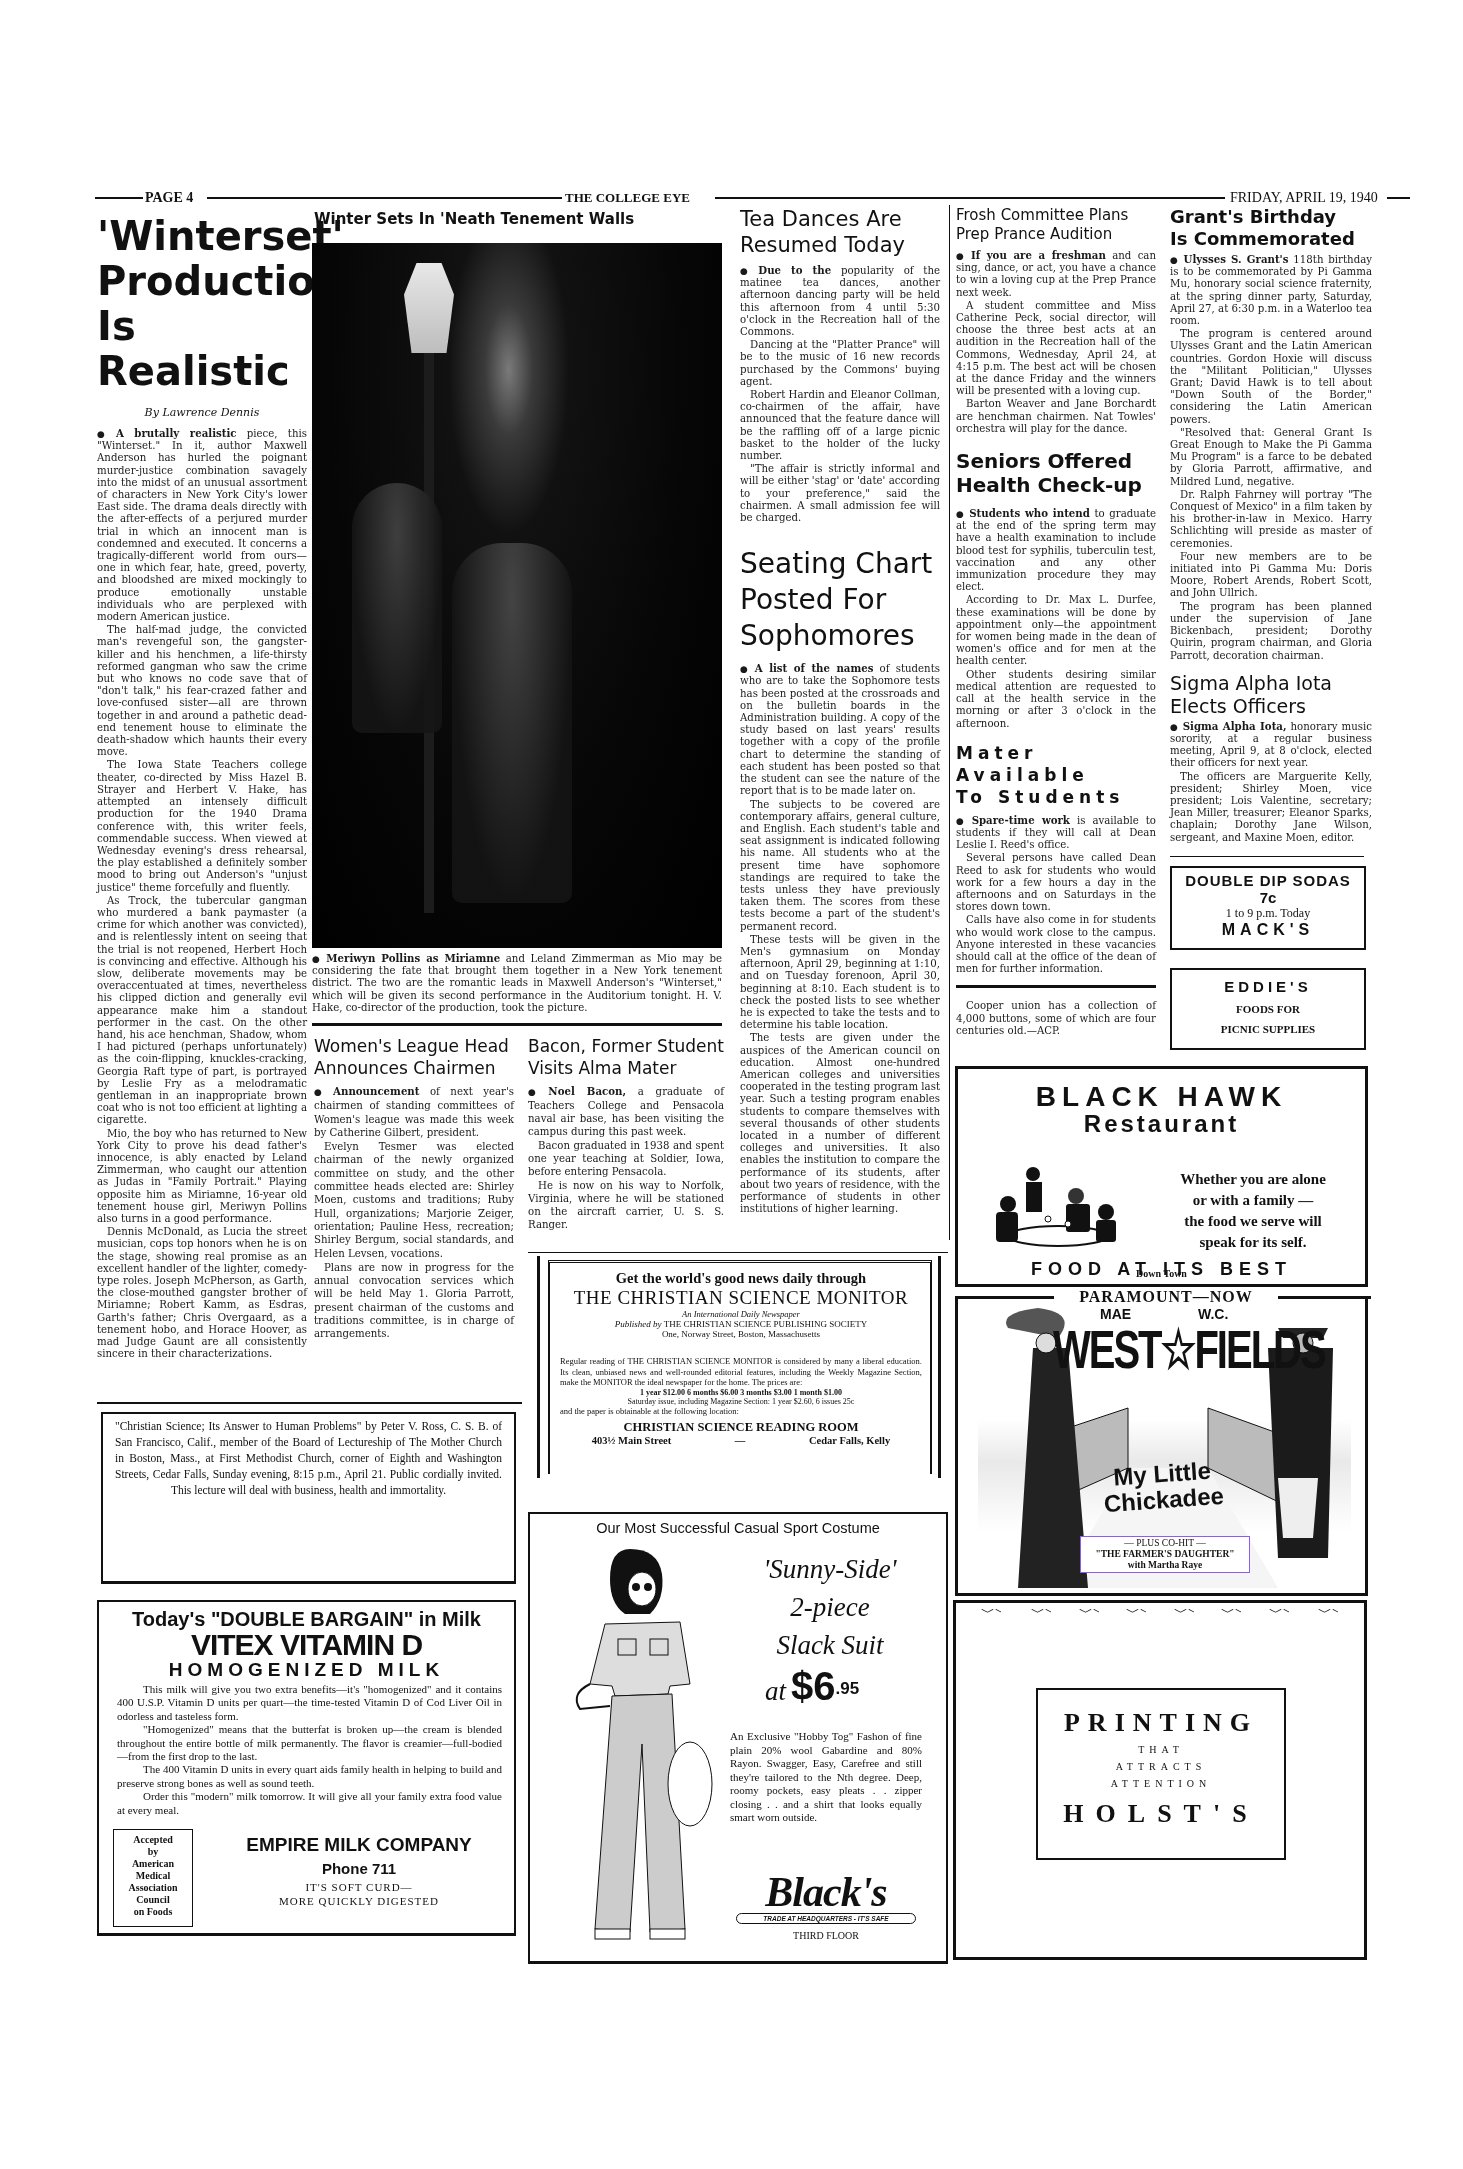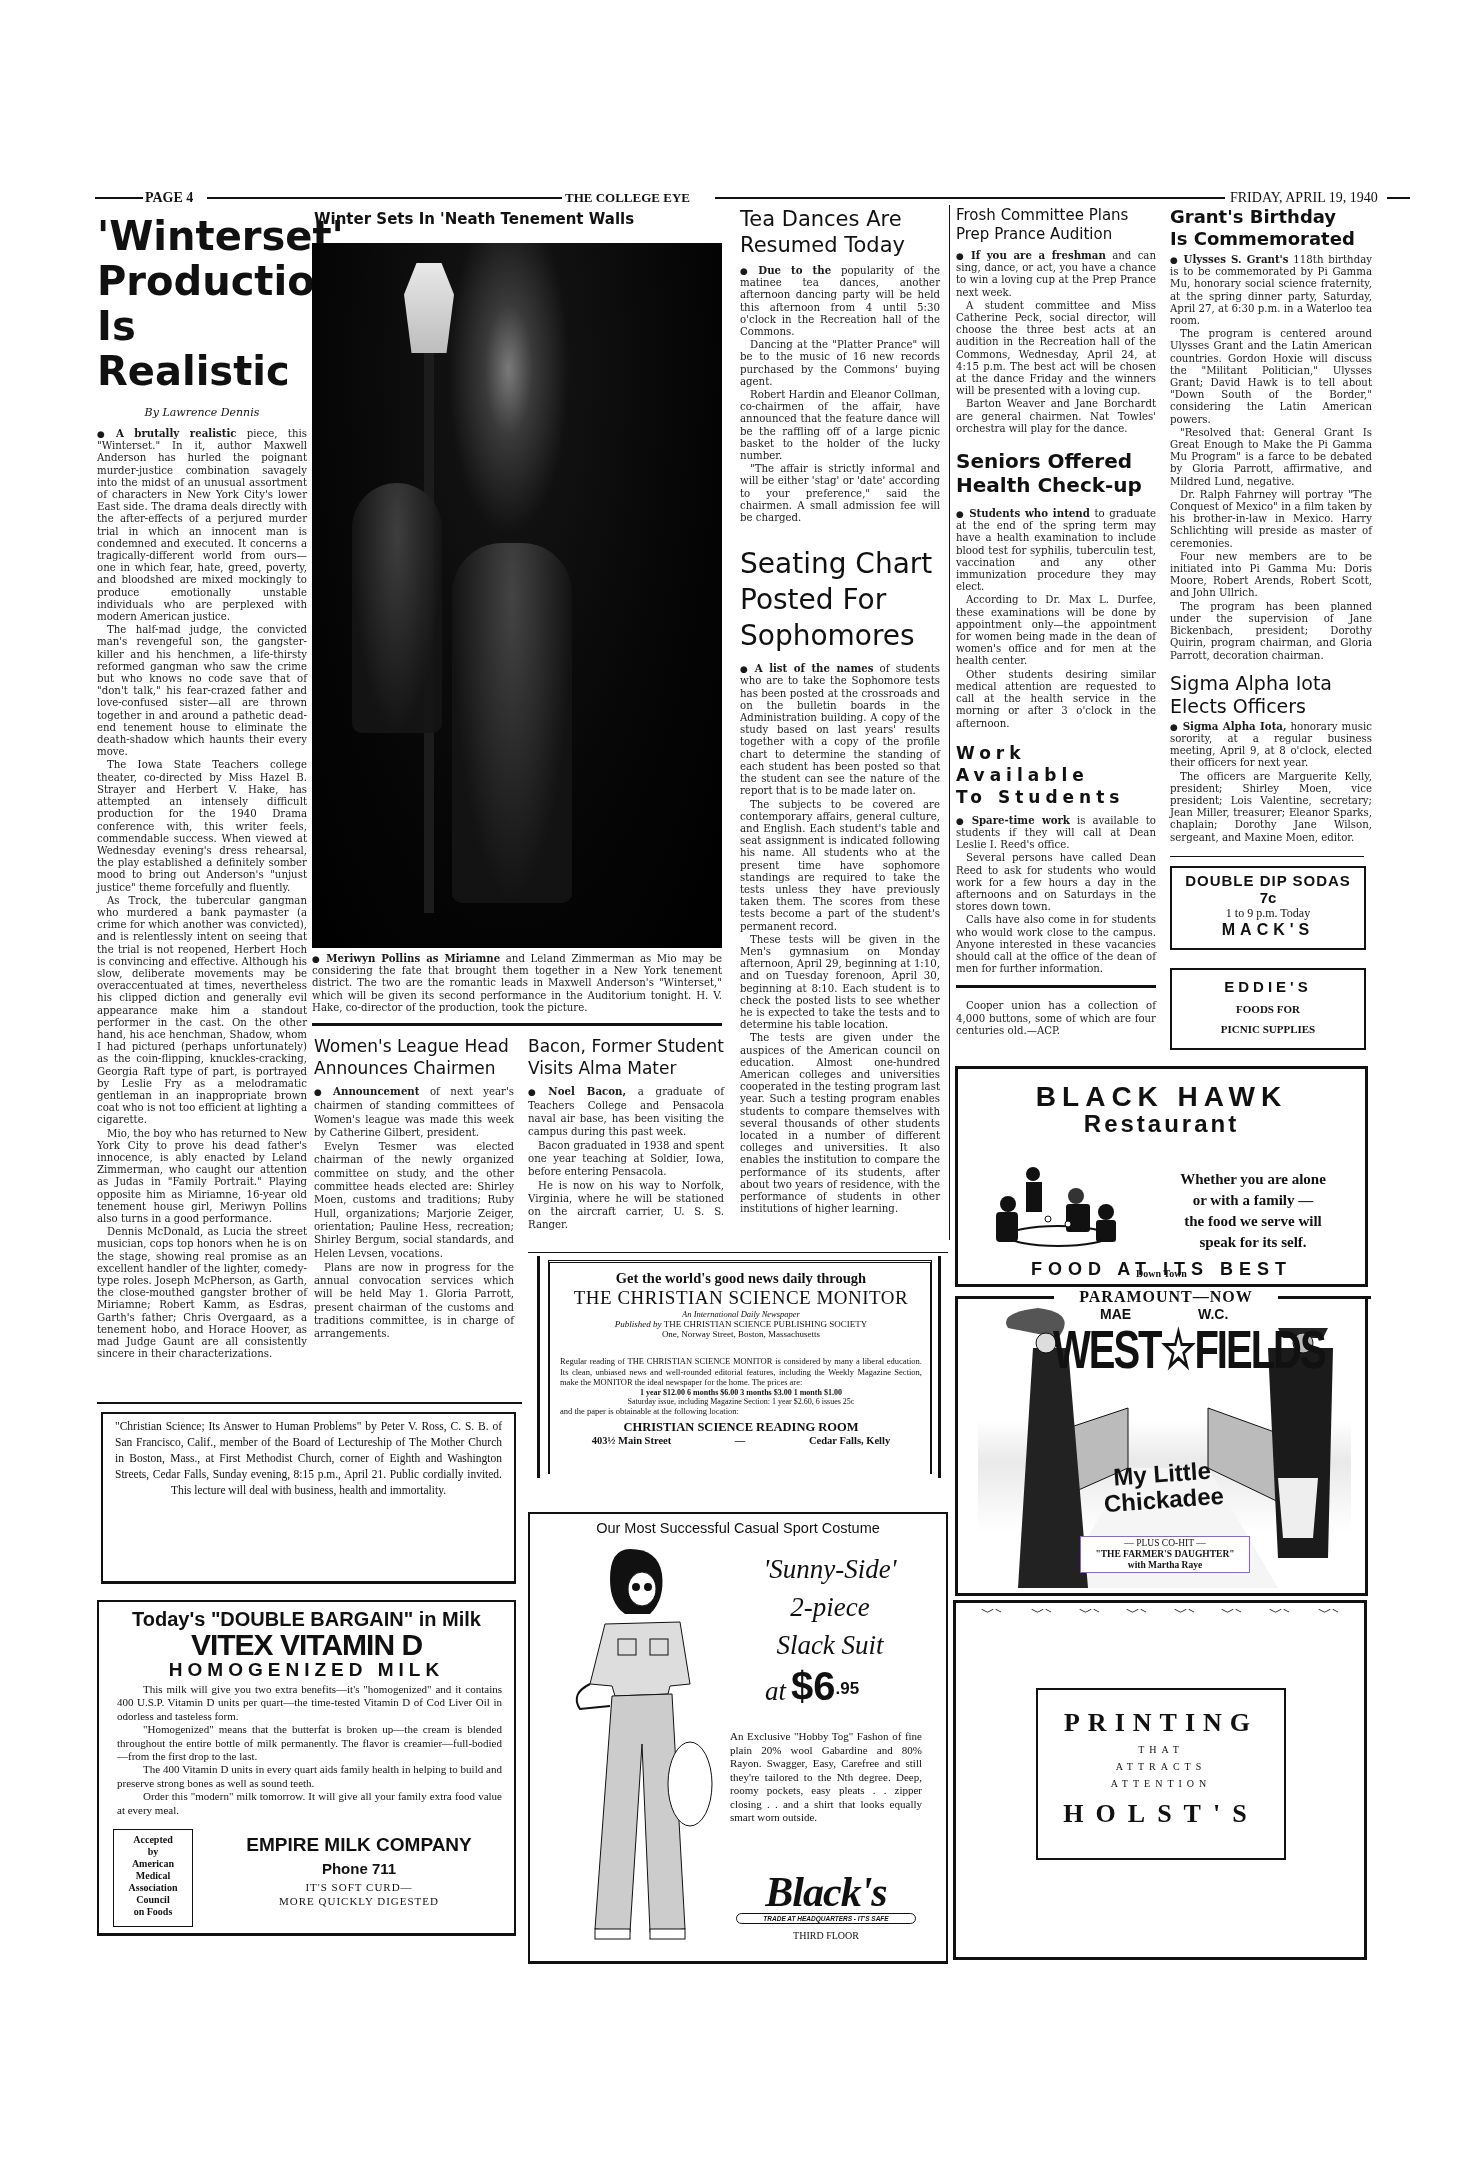--- a/index.html
+++ b/index.html
@@ -125,33 +125,33 @@
 <div class="rule" style="left:949px;top:205px;width:1px;height:1035px;"></div>
 
 <div class="abs" style="left:956px;top:206px;width:200px;">
   <div class="hed" style="font-size:15px;line-height:19px;margin-bottom:5px;">
     <div>Frosh Committee Plans</div>
     <div>Prep Prance Audition</div>
   </div>
   <div class="body-text">
     <p class="lead bullet"><b>If you are a freshman</b><span> and can sing, dance, or act, you have a chance to win a loving cup at the Prep Prance next week.</span></p>
     <p>A student committee and Miss Catherine Peck, social director, will choose the three best acts at an audition in the Recreation hall of the Commons, Wednesday, April 24, at 4:15 p.m. The best act will be chosen at the dance Friday and the winners will be presented with a loving cup.</p>
-    <p>Barton Weaver and Jane Borchardt are general chairmen. Nat Towles' orchestra will play for the dance.</p>
+    <p>Barton Weaver and Jane Borchardt are henchman chairmen. Nat Towles' orchestra will play for the dance.</p>
   </div>
   <div class="hed" style="font-size:20px;font-weight:bold;line-height:24px;margin:14px 0 10px;">
     <div>Seniors Offered</div>
     <div>Health Check-up</div>
   </div>
   <div class="body-text">
     <p class="lead bullet"><b>Students who intend</b><span> to graduate at the end of the spring term may have a health examination to include blood test for syphilis, tuberculin test, vaccination and any other immunization procedure they may elect.</span></p>
     <p>According to Dr. Max L. Durfee, these examinations will be done by appointment only—the appointment for women being made in the dean of women's office and for men at the health center.</p>
     <p>Other students desiring similar medical attention are requested to call at the health service in the morning or after 3 o'clock in the afternoon.</p>
   </div>
   <div class="hed" style="font-size:17px;font-weight:bold;letter-spacing:5px;line-height:22px;margin:12px 0 6px;">
-    <div>Work Available</div>
+    <div>Mater Available</div>
     <div>To Students</div>
   </div>
   <div class="body-text">
     <p class="lead bullet"><b>Spare-time work</b><span> is available to students if they will call at Dean Leslie I. Reed's office.</span></p>
     <p>Several persons have called Dean Reed to ask for students who would work for a few hours a day in the afternoons and on Saturdays in the stores down town.</p>
     <p>Calls have also come in for students who would work close to the campus. Anyone interested in these vacancies should call at the office of the dean of men for further information.</p>
   </div>
   <div style="height:3px;background:#111;margin:10px 0 12px;"></div>
   <div class="body-text">
     <p>Cooper union has a collection of 4,000 buttons, some of which are four centuries old.—ACP.</p>

